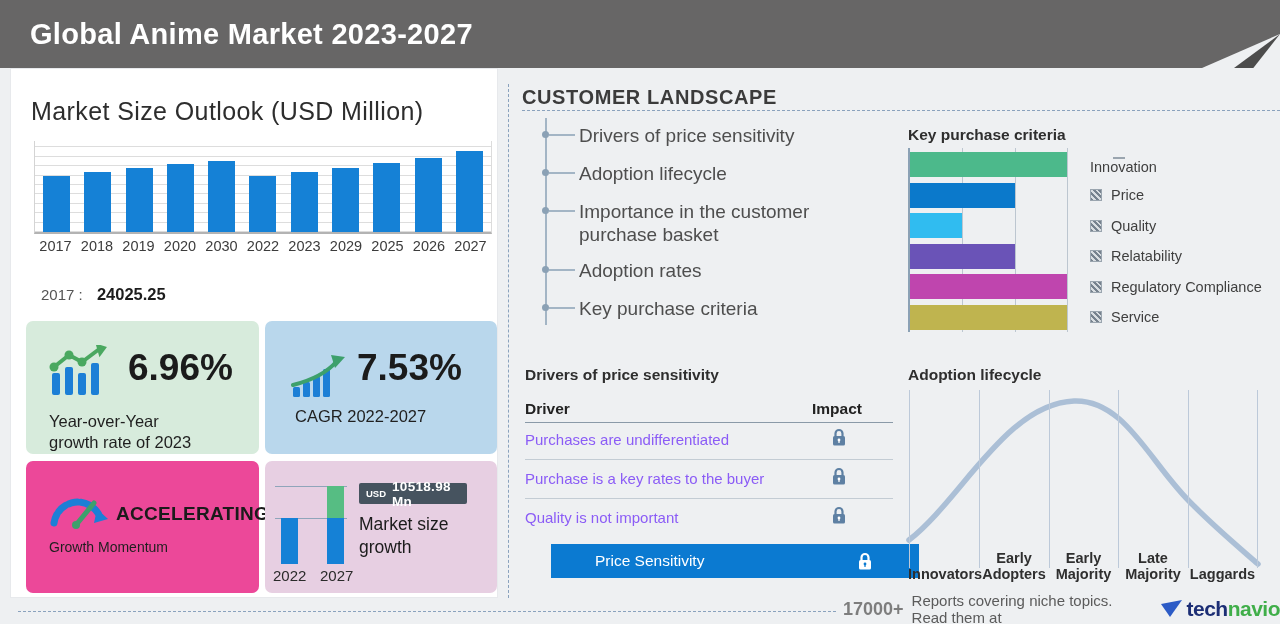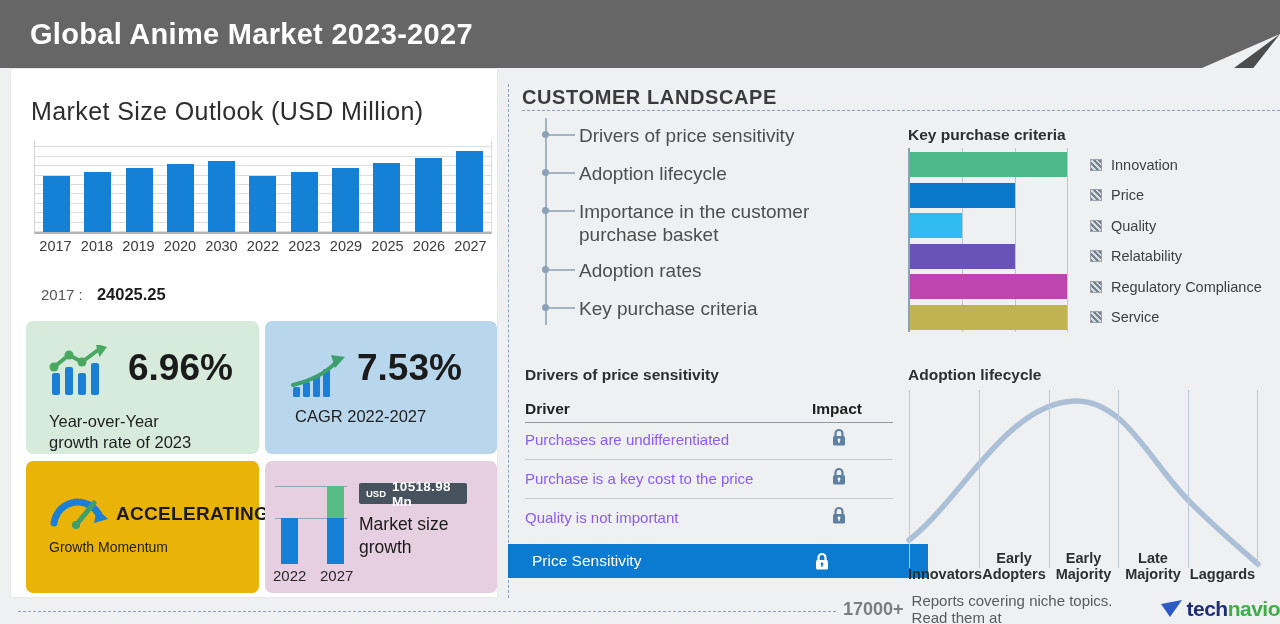--- a/index.html
+++ b/index.html
@@ -25,21 +25,21 @@
   .ms-years { position:absolute; left:23px; top:169px; width:458px; display:flex; justify-content:space-between; padding:0 1px; }
   .ms-year { width:41px; text-align:center; font-size:14.5px; color:#3c3c3c; }
 
   .ms-highlight { position:absolute; left:30px; top:216px; font-size:15px; color:#555; }
   .ms-highlight b { font-size:16.5px; color:#1d1d1d; margin-left:10px; }
 
   
   .box { position:absolute; border-radius:7px; }
   .box-yoy      { left:15px;  top:252px; width:233px; height:133px; background:#d7ebdc; }
   .box-cagr     { left:254px; top:252px; width:232px; height:133px; background:#b9d7ec; }
-  .box-momentum { left:15px;  top:392px; width:233px; height:132px; background:#eab308; }
+  .box-momentum { left:15px;  top:392px; width:233px; height:132px; background:#ec4899; }
   .box-growth   { left:254px; top:392px; width:232px; height:132px; background:#e7cfe2; }
 
   .big-num { font-size:37px; font-weight:bold; color:#1b1b1b; }
   .box-yoy .big-num  { position:absolute; left:102px; top:26px; }
   .box-cagr .big-num { position:absolute; left:92px;  top:26px; }
   .box-sub { position:absolute; left:23px; font-size:16.5px; color:#1f1f1f; line-height:21px; }
   .box-yoy .box-sub { top:90px; }
   .box-cagr .box-sub { top:85px; left:30px; }
   .yoy-icon  { position:absolute; left:22px; top:24px; }
   .cagr-icon { position:absolute; left:26px; top:34px; }
@@ -80,21 +80,21 @@
   .kpc-label { font-size:14.5px; color:#3f3f3f; }
 
   
   .ps-title { position:absolute; left:525px; top:366px; font-size:15.5px; font-weight:bold; color:#2e2e2e; }
   .ps-col { position:absolute; font-size:15.5px; font-weight:bold; color:#222; top:400px; }
   .ps-col.driver { left:525px; }
   .ps-col.impact { left:812px; }
   .ps-hline { position:absolute; left:525px; width:368px; height:0; }
   .ps-row-text { position:absolute; left:525px; font-size:15px; color:#8b5cf6; }
   .ps-lock { position:absolute; left:831px; }
-  .ps-highlight { position:absolute; left:508px; top:544px; width:420px; height:34px; background:#0b7ad1; display:flex; align-items:center; cursor:pointer; }
+  .ps-highlight { position:absolute; left:551px; top:544px; width:368px; height:34px; background:#0b7ad1; display:flex; align-items:center; cursor:pointer;padding-left:20px; }
   .ps-highlight span { color:#ffffff; font-size:15.5px; margin-left:24px; }
   .ps-highlight .ps-lock-inline { position:absolute; left:306px; top:8px; }
 
   
   .al-title { position:absolute; left:908px; top:366px; font-size:15.5px; font-weight:bold; color:#2e2e2e; }
   .al-area { position:absolute; left:906px; top:388px; width:366px; height:196px; }
   .al-grid { position:absolute; top:2px; width:1px; height:178px; background:#bcc9d9; }
   .al-curve { position:absolute; left:0; top:0; }
   .al-stage { position:absolute; bottom:2px; width:72px; text-align:center; font-size:14.5px; font-weight:bold; color:#2f2f2f; line-height:16px; }
 
@@ -231,21 +231,21 @@
       <div class="kpc-grid" style="left: 1015px;"></div>
       <div class="kpc-grid" style="left: 1067px;"></div>
       <div class="kpc-bar" style="top: 152px; width: 157px; background: rgb(76, 185, 139);"></div>
       <div class="kpc-bar" style="top: 182.5px; width: 105px; background: rgb(11, 121, 203);"></div>
       <div class="kpc-bar" style="top: 213px; width: 52px; background: rgb(48, 188, 240);"></div>
       <div class="kpc-bar" style="top: 243.5px; width: 105px; background: rgb(106, 83, 183);"></div>
       <div class="kpc-bar" style="top: 274px; width: 157px; background: rgb(191, 69, 174);"></div>
       <div class="kpc-bar" style="top: 304.5px; width: 157px; background: rgb(191, 180, 79);"></div>
     </div>
   <div id="kpc-legend">
-      <div class="kpc-legend-row" style="top: 156.5px;">
+      <div class="kpc-legend-row" style="top: 156.5px; flex-direction: column;">
         <span class="kpc-swatch"></span>
         <span class="kpc-label">Innovation</span>
       </div>
       <div class="kpc-legend-row" style="top: 187px;">
         <span class="kpc-swatch"></span>
         <span class="kpc-label">Price</span>
       </div>
       <div class="kpc-legend-row" style="top: 217.5px;">
         <span class="kpc-swatch"></span>
         <span class="kpc-label">Quality</span>
@@ -270,21 +270,21 @@
   <div class="ps-hline" style="top:422px; border-top:1px solid #8a9aa8;"></div>
   <div id="ps-rows">
       <div class="ps-row-text" style="top: 431px;">Purchases are undifferentiated</div>
       <svg class="ps-lock" width="16" height="19" viewBox="0 0 16 19" style="top: 428px;">
         <path d="M4.5 8 V5.5 a3.5 3.5 0 0 1 7 0 V8" fill="none" stroke="#5e80a3" stroke-width="2.2"></path>
         <rect x="2" y="8" width="12" height="9.5" rx="1.5" fill="#5e80a3"></rect>
         <circle cx="8" cy="12" r="1.4" fill="#ffffff"></circle>
         <rect x="7.4" y="12.5" width="1.2" height="2.5" fill="#ffffff"></rect>
       </svg>
       <div class="ps-hline" style="top: 459px; border-top: 1px solid rgb(195, 204, 212);"></div>
-      <div class="ps-row-text" style="top: 470px;">Purchase is a key cost to the price</div>
+      <div class="ps-row-text" style="top: 470px;">Purchase is a key rates to the buyer</div>
       <svg class="ps-lock" width="16" height="19" viewBox="0 0 16 19" style="top: 467px;">
         <path d="M4.5 8 V5.5 a3.5 3.5 0 0 1 7 0 V8" fill="none" stroke="#5e80a3" stroke-width="2.2"></path>
         <rect x="2" y="8" width="12" height="9.5" rx="1.5" fill="#5e80a3"></rect>
         <circle cx="8" cy="12" r="1.4" fill="#ffffff"></circle>
         <rect x="7.4" y="12.5" width="1.2" height="2.5" fill="#ffffff"></rect>
       </svg>
       <div class="ps-hline" style="top: 498px; border-top: 1px solid rgb(195, 204, 212);"></div>
       <div class="ps-row-text" style="top: 509px;">Quality is not important</div>
       <svg class="ps-lock" width="16" height="19" viewBox="0 0 16 19" style="top: 506px;">
         <path d="M4.5 8 V5.5 a3.5 3.5 0 0 1 7 0 V8" fill="none" stroke="#5e80a3" stroke-width="2.2"></path>

